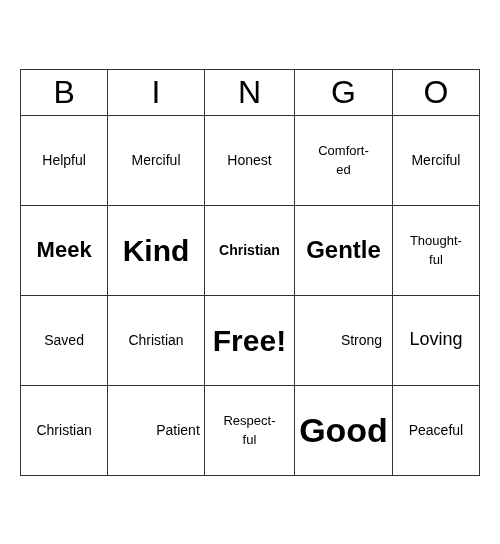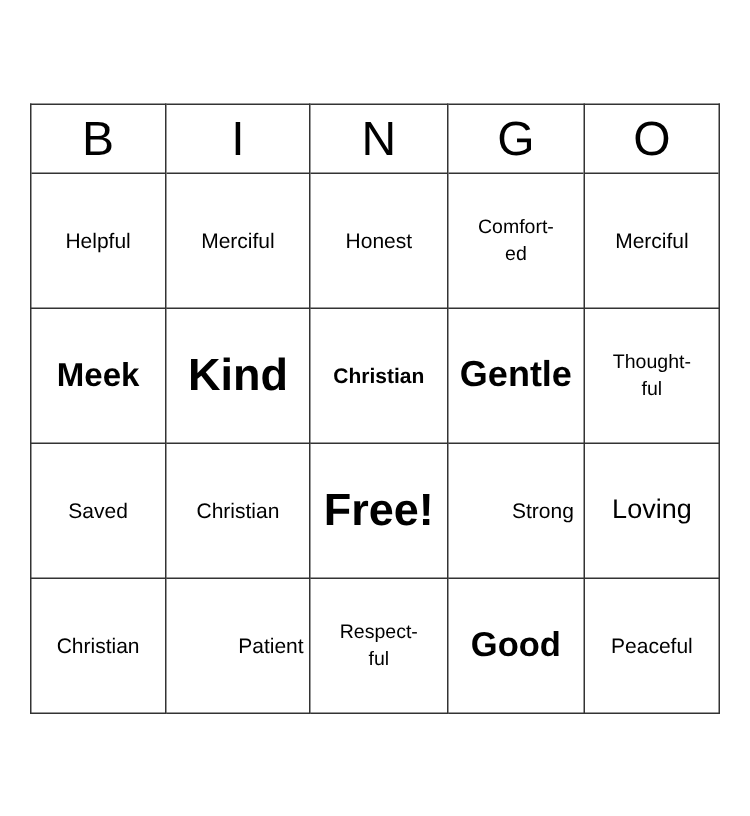--- a/index.html
+++ b/index.html
@@ -78,18 +78,18 @@
           <td><span style="font-size: 14px; font-weight: normal; line-height: 1.3; white-space: pre-line;">Christian</span></td>
           <td><span style="font-size: 30px; font-weight: bold; line-height: 1.3; white-space: pre-line;">Free!</span></td>
           <td><span style="font-size: 14px; font-weight: normal; line-height: 1.3; white-space: pre-line; margin-left: 36px;">Strong</span></td>
           <td><span style="font-size: 18px; font-weight: normal; line-height: 1.3; white-space: pre-line;">Loving</span></td>
         </tr>
         <tr>
           <td><span style="font-size: 14px; font-weight: normal; line-height: 1.3; white-space: pre-line;">Christian</span></td>
           <td><span style="font-size: 14px; font-weight: normal; line-height: 1.3; white-space: pre-line; margin-left: 44px;">Patient</span></td>
           <td><span style="font-size: 13px; font-weight: normal; line-height: 1.3; white-space: pre-line;">Respect-
 ful</span></td>
-          <td><span style="font-size: 23px; font-weight: bold; line-height: 1.3; white-space: pre-line;">Good</span></td>
+          <td><span style="font-size: 34px; font-weight: bold; line-height: 1.3; white-space: pre-line;">Good</span></td>
           <td><span style="font-size: 14px; font-weight: normal; line-height: 1.3; white-space: pre-line;">Peaceful</span></td>
         </tr>
       </tbody>
   </table>
 </div>
 
 </body></html>

